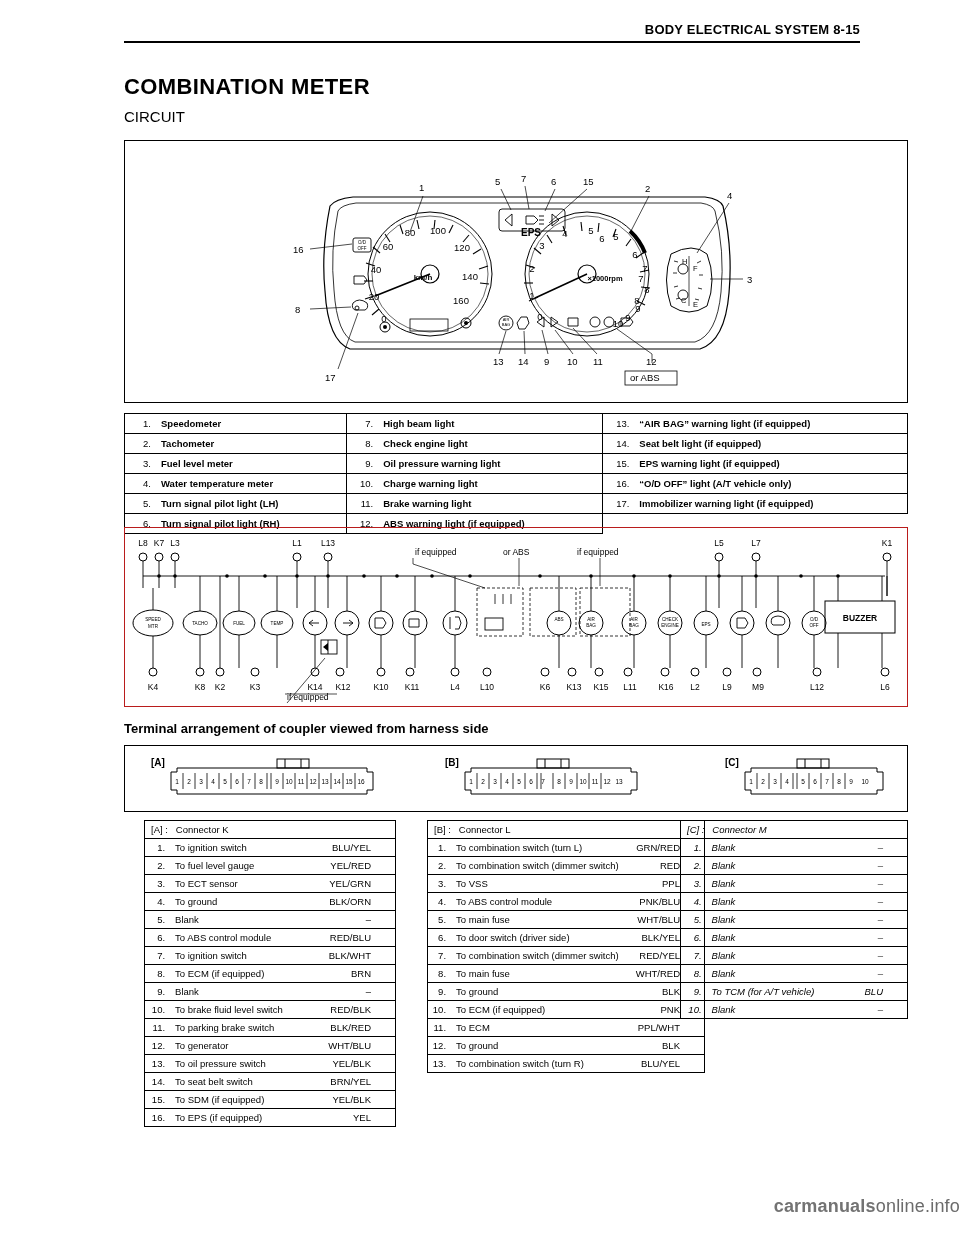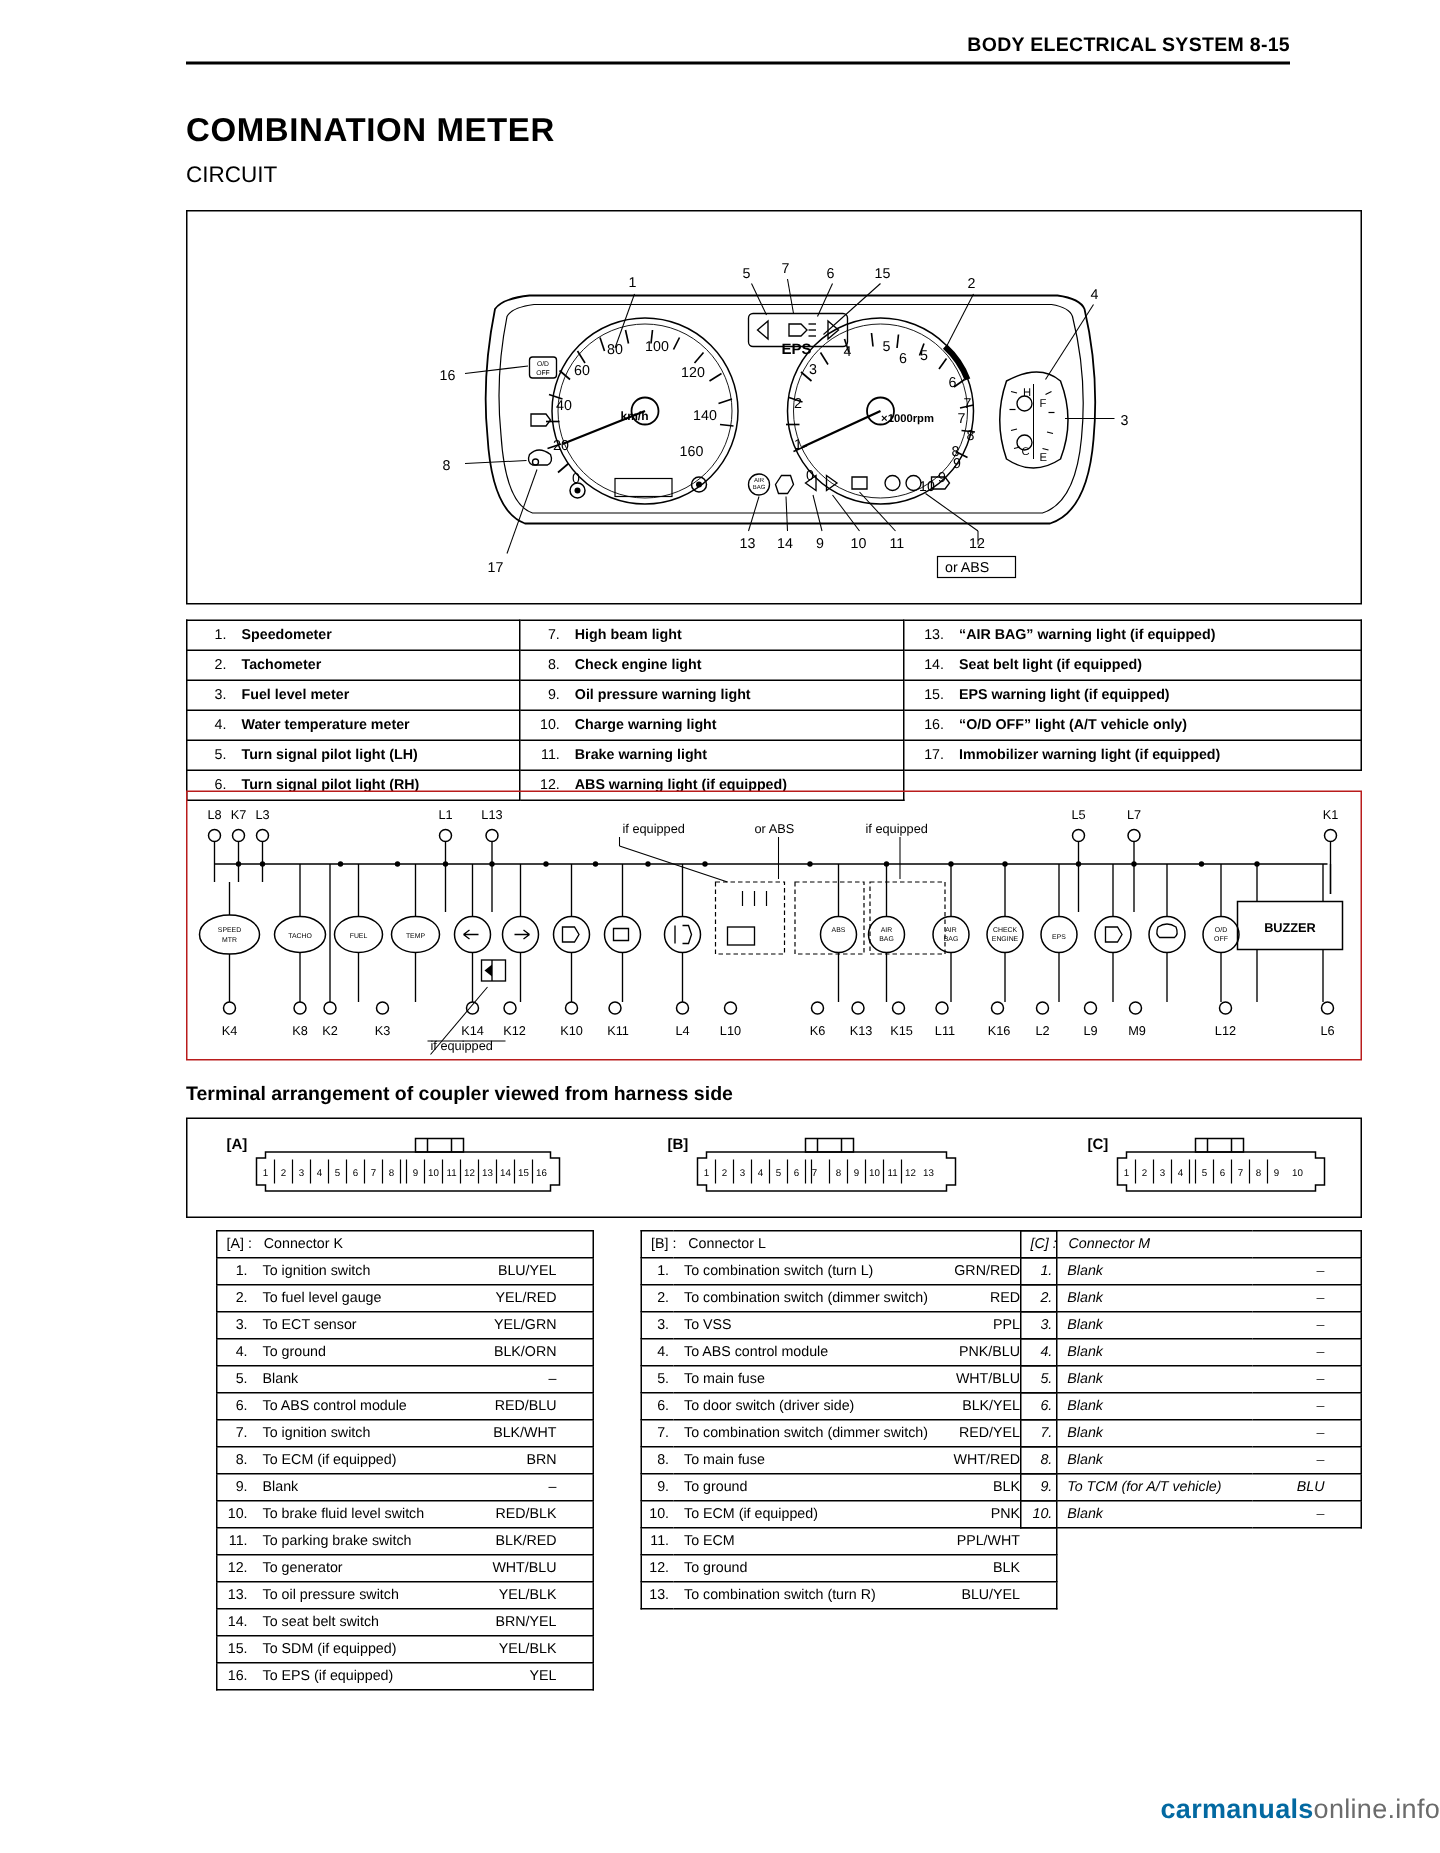--- a/index.html
+++ b/index.html
@@ -160,21 +160,21 @@
   
   .watermark {
     position: absolute;
     right: 12px;
     top: 1196px;
     font-size: 18px;
     color: #6b6b6b;
     letter-spacing: 0.2px;
     font-family: "Liberation Sans", sans-serif;
   }
-  .watermark .bold { font-weight: bold; color:#0369a1; }
+  .watermark .bold { font-weight: bold; color:#737373; }
   text { font-family: "Liberation Sans", sans-serif; }
 </style>
 </head>
 <body>
 
 <div class="page">
 
   <div class="header">
     <div class="header-title">BODY ELECTRICAL SYSTEM 8-15</div>
     <div class="header-rule"></div>

